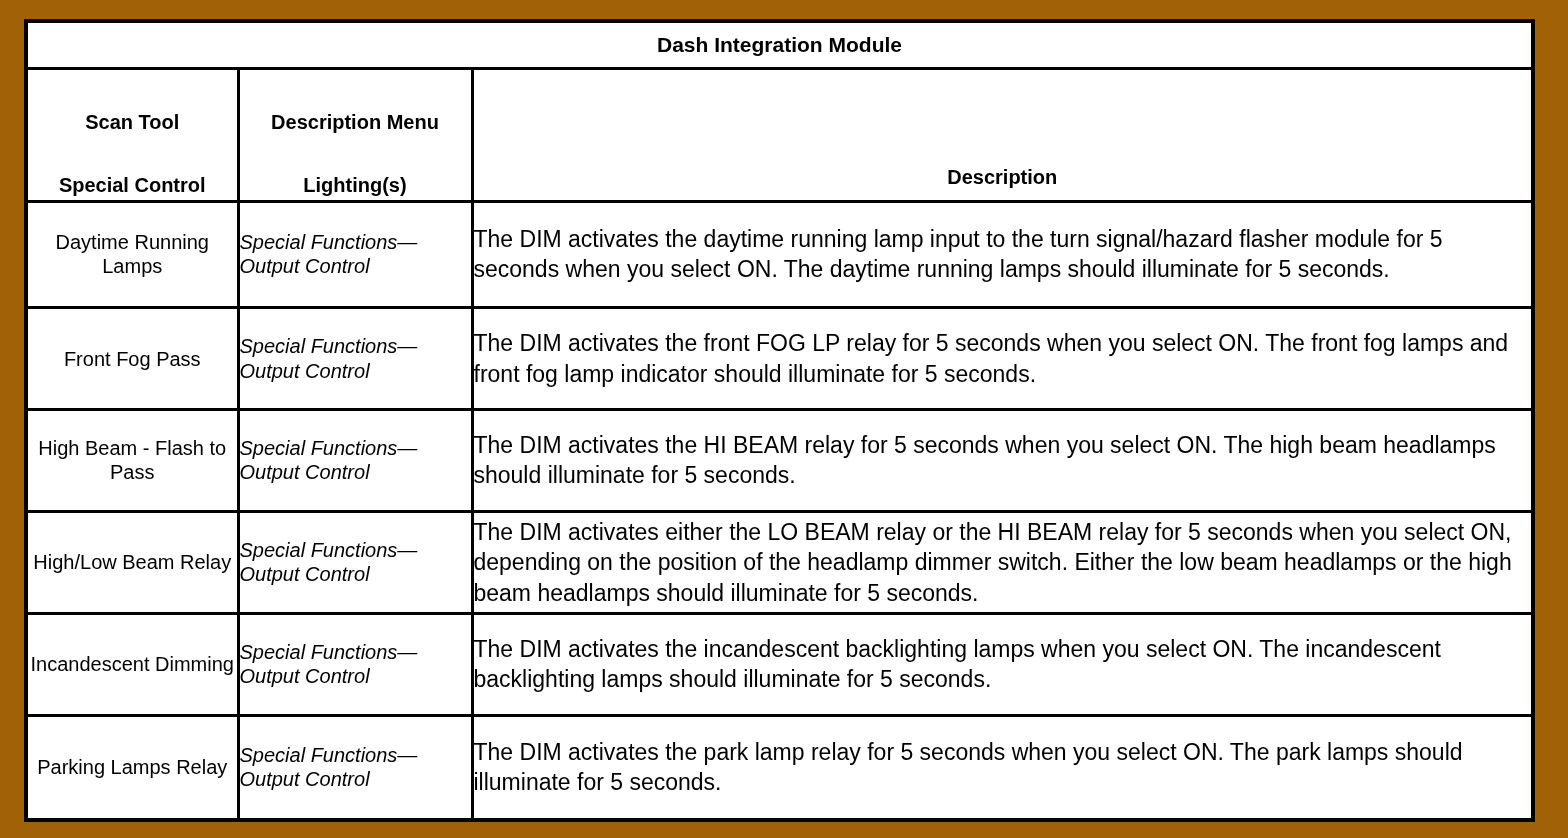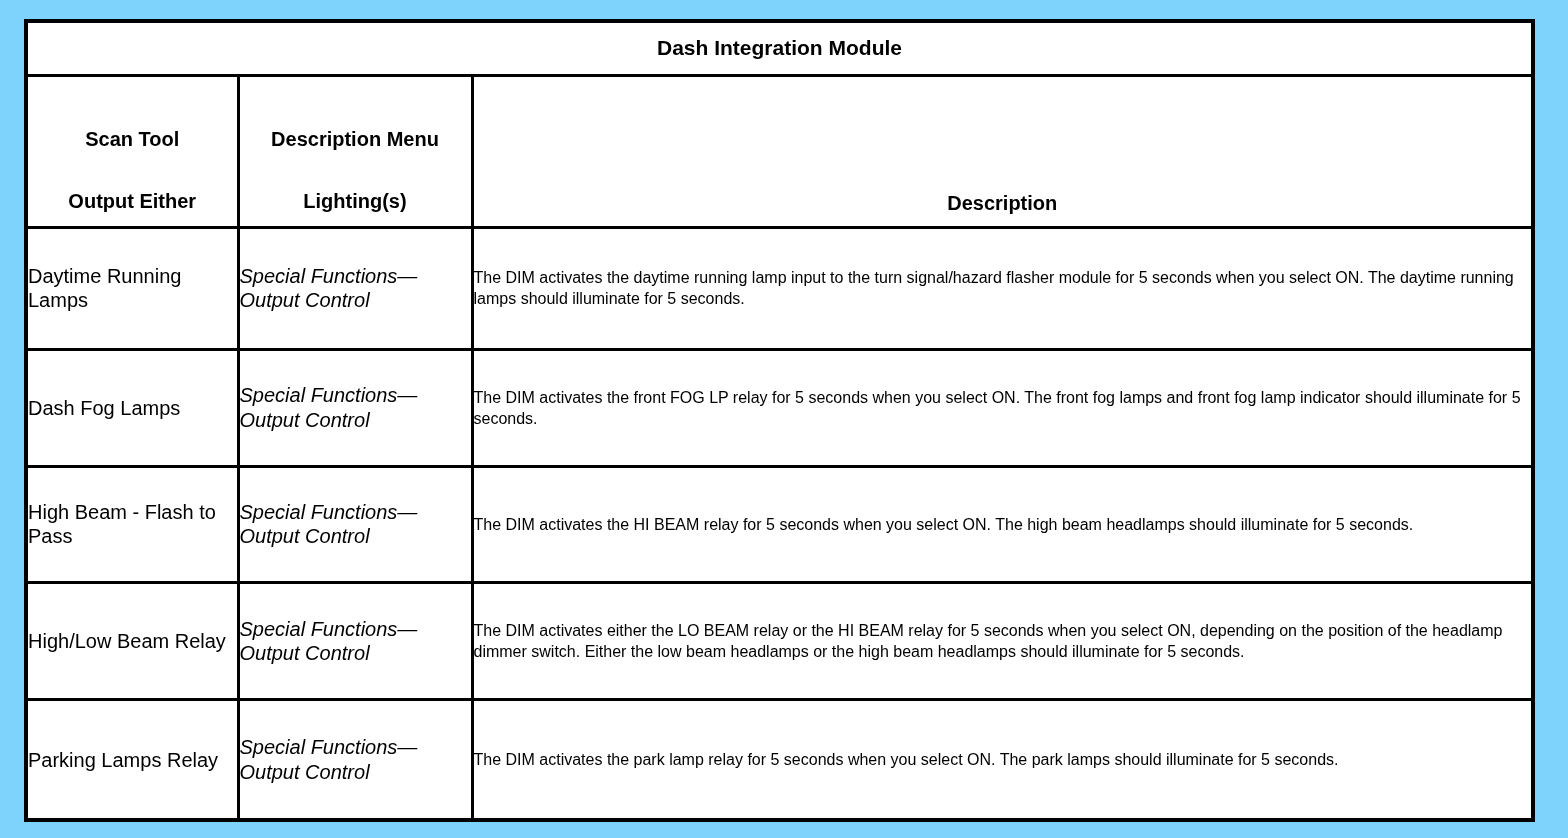--- a/index.html
+++ b/index.html
@@ -12,21 +12,21 @@
     height: 838px;
     font-family: "Liberation Sans", sans-serif;
     color: #000000;
     overflow: hidden;
   }
 
   .page {
     position: relative;
     width: 1568px;
     height: 838px;
-    background: #7dd3fc;
+    background: #a16207;
   }
 
   .table-wrap {
     position: absolute;
     left: 24px;
     top: 19px;
     width: 1511px;
     height: 803px;
     box-sizing: border-box;
   }
@@ -75,34 +75,34 @@
   .hdr-cell.desc-hdr {
     vertical-align: bottom;
     padding-bottom: 10px;
   }
 
   .cell-ctrl {
     font-size: 20px;
     line-height: 1.2;
     padding: 4px 6px 4px 8px;
     vertical-align: middle;
-    text-align: left;
+    text-align: center;
   }
 
   .cell-menu {
     font-size: 20px;
     line-height: 1.22;
     padding: 6px 6px 6px 8px;
     vertical-align: middle;
     text-align: left;
     font-style: italic;
   }
 
   .cell-desc {
-    font-size: 16px;
+    font-size: 23px;
     line-height: 1.32;
     padding: 6px 12px 6px 9px;
     vertical-align: middle;
     text-align: left;
   }
 
   
   tr.r-title { height: 42px; }
   tr.r-head  { height: 66px; }
   tr.r-0 { height: 103px; }
@@ -126,55 +126,60 @@
         <col class="c2">
         <col class="c3">
       </colgroup>
       <tbody>
         <tr class="r-title">
           <td class="title-cell" colspan="3">Dash Integration Module</td>
         </tr>
         <tr class="r-head">
           <td class="hdr-cell">
             <span class="nowrap-line">Scan Tool</span>
-            <span class="nowrap-line">Output Either</span>
+            <span class="nowrap-line">Special Control</span>
           </td>
           <td class="hdr-cell">
             <span class="nowrap-line">Description Menu</span>
             <span class="nowrap-line">Lighting(s)</span>
           </td>
           <td class="hdr-cell desc-hdr">
             <span class="nowrap-line">Description</span>
           </td>
         </tr>
 
         <tr class="r-0">
           <td class="cell-ctrl">Daytime Running Lamps</td>
           <td class="cell-menu">Special Functions—Output Control</td>
           <td class="cell-desc">The DIM activates the daytime running lamp input to the turn signal/hazard flasher module for 5 seconds when you select ON. The daytime running lamps should illuminate for 5 seconds.</td>
         </tr>
 
         <tr class="r-1">
-          <td class="cell-ctrl">Dash Fog Lamps</td>
+          <td class="cell-ctrl">Front Fog Pass</td>
           <td class="cell-menu">Special Functions—Output Control</td>
           <td class="cell-desc">The DIM activates the front FOG LP relay for 5 seconds when you select ON. The front fog lamps and front fog lamp indicator should illuminate for 5 seconds.</td>
         </tr>
 
         <tr class="r-2">
           <td class="cell-ctrl">High Beam - Flash to Pass</td>
           <td class="cell-menu">Special Functions—Output Control</td>
           <td class="cell-desc">The DIM activates the HI BEAM relay for 5 seconds when you select ON. The high beam headlamps should illuminate for 5 seconds.</td>
         </tr>
 
         <tr class="r-3">
           <td class="cell-ctrl">High/Low Beam Relay</td>
           <td class="cell-menu">Special Functions—Output Control</td>
           <td class="cell-desc">The DIM activates either the LO BEAM relay or the HI BEAM relay for 5 seconds when you select ON, depending on the position of the headlamp dimmer switch. Either the low beam headlamps or the high beam headlamps should illuminate for 5 seconds.</td>
         </tr>
 
+        <tr class="r-4">
+          <td class="cell-ctrl">Incandescent Dimming</td>
+          <td class="cell-menu">Special Functions—Output Control</td>
+          <td class="cell-desc">The DIM activates the incandescent backlighting lamps when you select ON. The incandescent backlighting lamps should illuminate for 5 seconds.</td>
+        </tr>
 
 
         <tr class="r-6">
           <td class="cell-ctrl">Parking Lamps Relay</td>
           <td class="cell-menu">Special Functions—Output Control</td>
           <td class="cell-desc">The DIM activates the park lamp relay for 5 seconds when you select ON. The park lamps should illuminate for 5 seconds.</td>
         </tr>
       </tbody>
     </table>
   </div>

